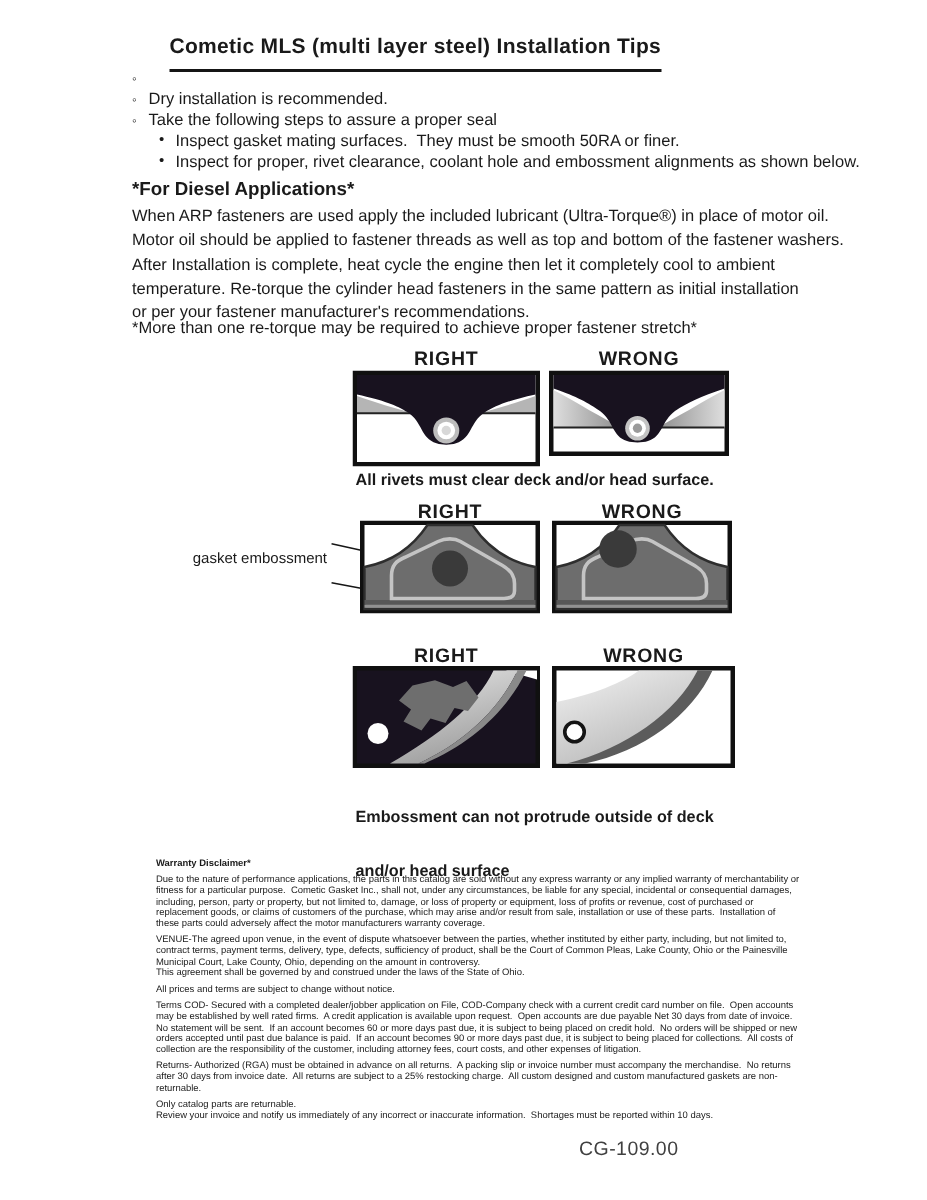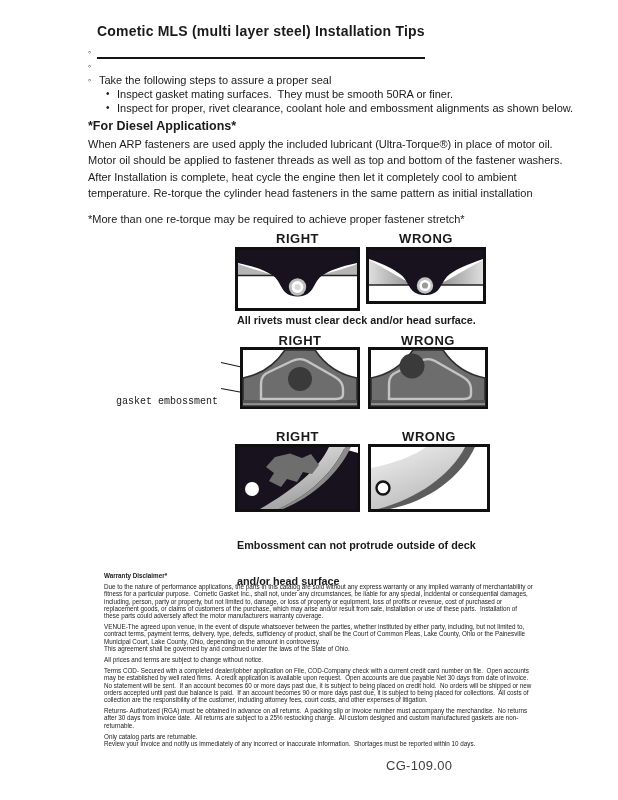--- a/index.html
+++ b/index.html
@@ -1,20 +1,20 @@
 <!DOCTYPE html>
 <html><head>
 <meta charset="utf-8">
 <style>
   html,body{margin:0;padding:0;background:#ffffff;}
   .page{position:relative;width:618px;height:800px;background:#ffffff;overflow:hidden;
         font-family:"Liberation Sans", sans-serif;color:#1a1a1a;}
   .abs{position:absolute;}
   .title{font-size:14px;font-weight:bold;letter-spacing:.2px;border-bottom:2px solid #151515;
-         padding-bottom:18px;display:inline-block;white-space:pre;}
+         padding-bottom:8px;display:inline-block;white-space:pre;margin-left:16px;}
   .line{white-space:pre;font-size:11px;line-height:14px;}
   .bullet-row{display:flex;align-items:flex-start;margin-bottom:0px;}
   .marker{width:11px;flex:0 0 11px;font-size:9px;line-height:14px;text-align:left;}
   .marker.dot{font-size:10px;}
   .sub{margin-left:18px;}
   .h2{font-size:12.5px;font-weight:bold;white-space:pre;}
   .para .line{line-height:15.5px;}
   .dg-label{font-size:13px;font-weight:bold;letter-spacing:.5px;text-align:center;white-space:pre;}
   .caption{font-size:10.8px;font-weight:bold;white-space:pre;line-height:12px;}
   .ann{font-size:10px;line-height:11.5px;text-align:right;white-space:pre;}
@@ -33,20 +33,21 @@
   <div class="abs" style="left:97px;top:22px;">
     <span class="title">Cometic MLS (multi layer steel) Installation Tips</span>
   </div>
 
   <div class="abs" style="left:88px;top:45px;">
     <div class="bullet-row">
       <span class="marker">◦</span>
     </div>
     <div class="bullet-row">
       <span class="marker">◦</span>
+      <span class="line">Dry installation is recommended.</span>
     </div>
     <div class="bullet-row">
       <span class="marker">◦</span>
       <span class="line">Take the following steps to assure a proper seal</span>
     </div>
     <div class="bullet-row sub">
       <span class="marker dot">•</span>
       <span class="line">Inspect gasket mating surfaces.  They must be smooth 50RA or finer.</span>
     </div>
     <div class="bullet-row sub">
@@ -58,20 +59,21 @@
   <div class="abs h2" style="left:88px;top:119px;">*For Diesel Applications*</div>
 
   <div class="abs para" style="left:88px;top:137px;">
     <div class="line">When ARP fasteners are used apply the included lubricant (Ultra-Torque®) in place of motor oil.</div>
     <div class="line">Motor oil should be applied to fastener threads as well as top and bottom of the fastener washers.</div>
   </div>
 
   <div class="abs para" style="left:88px;top:170px;">
     <div class="line">After Installation is complete, heat cycle the engine then let it completely cool to ambient</div>
     <div class="line">temperature. Re-torque the cylinder head fasteners in the same pattern as initial installation</div>
+    <div class="line">or per your fastener manufacturer's recommendations.</div>
   </div>
 
   <div class="abs line" style="left:88px;top:212px;">*More than one re-torque may be required to achieve proper fastener stretch*</div>
 
   <div class="abs dg-label" style="left:235px;top:231px;width:125px;">RIGHT</div>
   <div class="abs dg-label" style="left:366px;top:231px;width:120px;">WRONG</div>
 
   <svg class="abs" style="left:235px;top:247px;" width="125" height="64" viewBox="0 0 125 64">
     <rect x="1.5" y="1.5" width="122" height="61" fill="#ffffff" stroke="#101010" stroke-width="3"></rect>
     <path d="M3,17 C16,21.5 27,25 41,28.5 L3,28.5 Z" fill="#b5b5b5"></path>
@@ -102,21 +104,21 @@
     <circle cx="59" cy="38.5" r="8.2" fill="#c4c4c4"></circle>
     <circle cx="59" cy="38.5" r="5.6" fill="#ffffff"></circle>
     <circle cx="59" cy="38.5" r="3.1" fill="#9b9b9b"></circle>
   </svg>
 
   <div class="abs caption" style="left:237px;top:314px;">All rivets must clear deck and/or head surface.</div>
 
   <div class="abs dg-label" style="left:240px;top:333px;width:120px;">RIGHT</div>
   <div class="abs dg-label" style="left:368px;top:333px;width:120px;">WRONG</div>
 
-  <div class="abs ann" style="left:112px;top:396px;width:106px;font-family:Liberation Mono, monospace;">gasket embossment</div>
+  <div class="abs ann" style="left:112px;top:367px;width:106px;">gasket embossment</div>
 
   <div class="leader" style="left:221px;top:362px;width:79px;transform:rotate(12.4deg);"></div>
   <div class="leader" style="left:221px;top:388px;width:38px;transform:rotate(10.5deg);"></div>
 
   <svg class="abs" style="left:240px;top:347px;" width="120" height="62" viewBox="0 0 120 62">
     <rect x="1.5" y="1.5" width="117" height="59" fill="#ffffff" stroke="#101010" stroke-width="3"></rect>
     <path d="M3,59 L3,31 C24,27 37,15 45,3 L75,3 C83,15 96,27 117,31 L117,59 Z" fill="#6d6d6d" stroke="#2e2e2e" stroke-width="1.6"></path>
     <rect x="3" y="53" width="114" height="3.2" fill="#575757"></rect>
     <rect x="3" y="56.2" width="114" height="2" fill="#919191"></rect>
     <path d="M21,52 L21,37 C21,30 24,27 30,24.5 L52,14 C57,11.7 63,11.7 67,14 L95,30 C101,33.5 103,37 103,42 L103,47 C103,50.8 100,52 96,52 Z" fill="none" stroke="#c4c4c4" stroke-width="2.4"></path>

